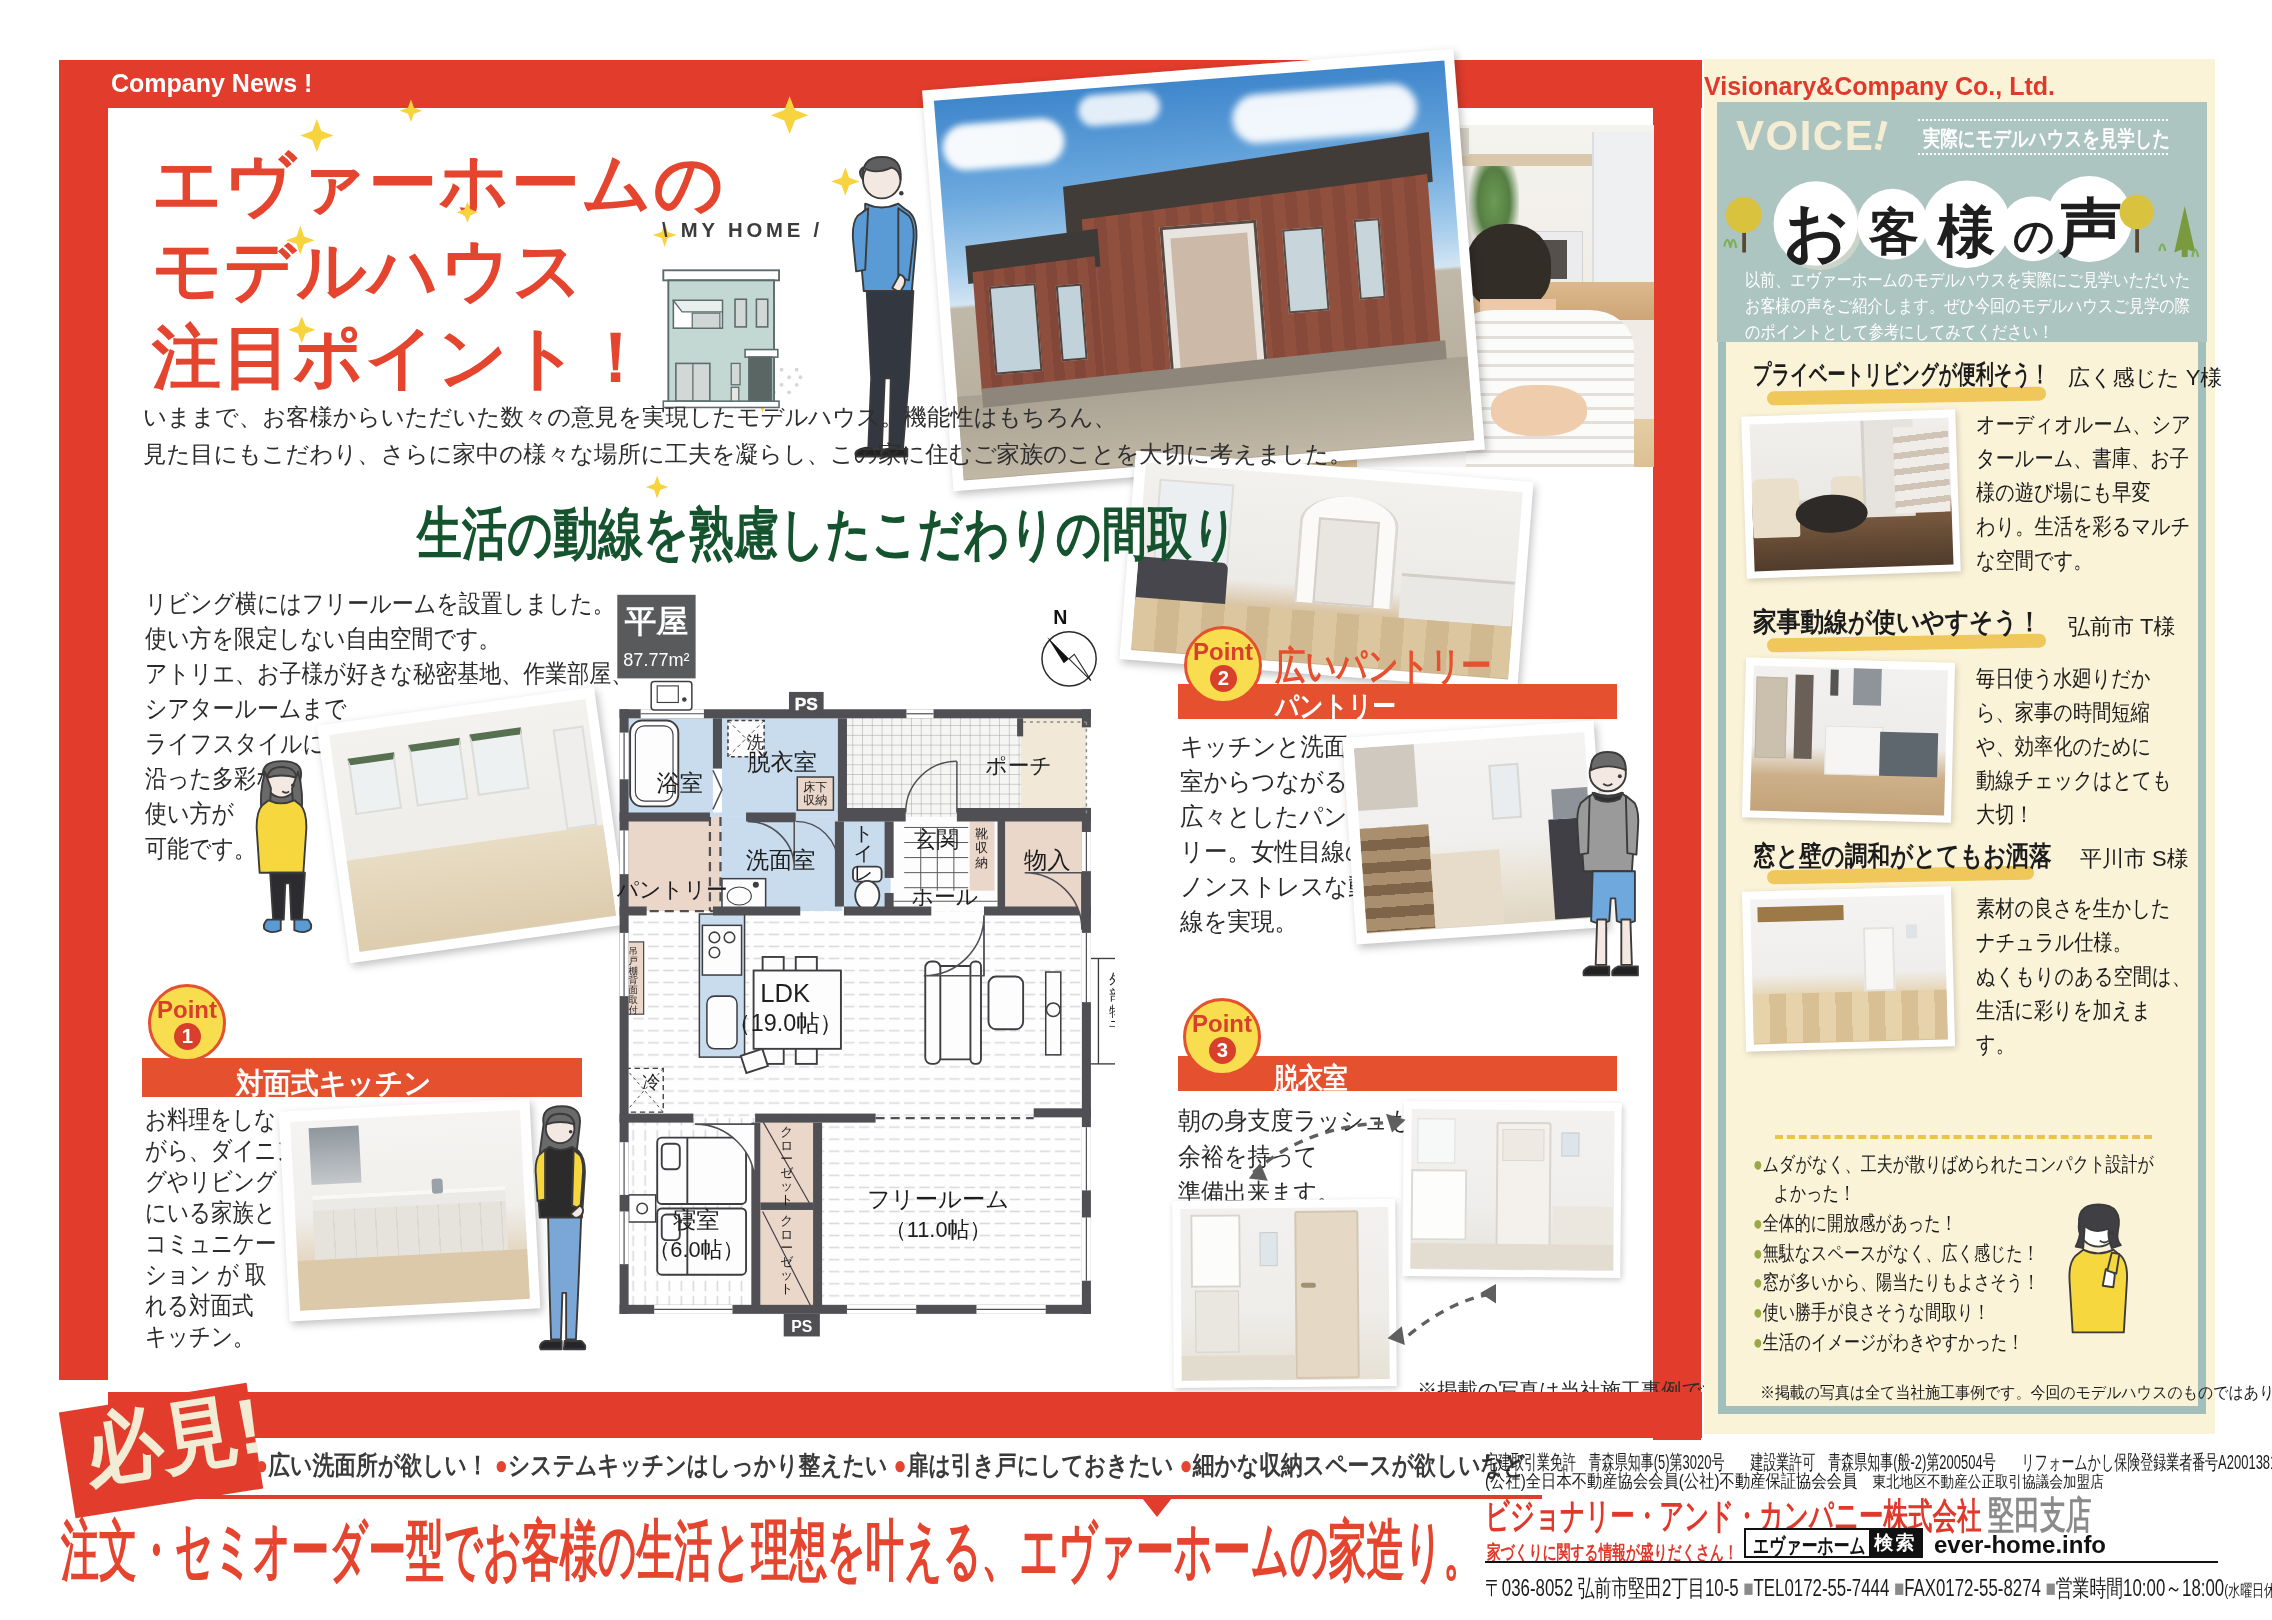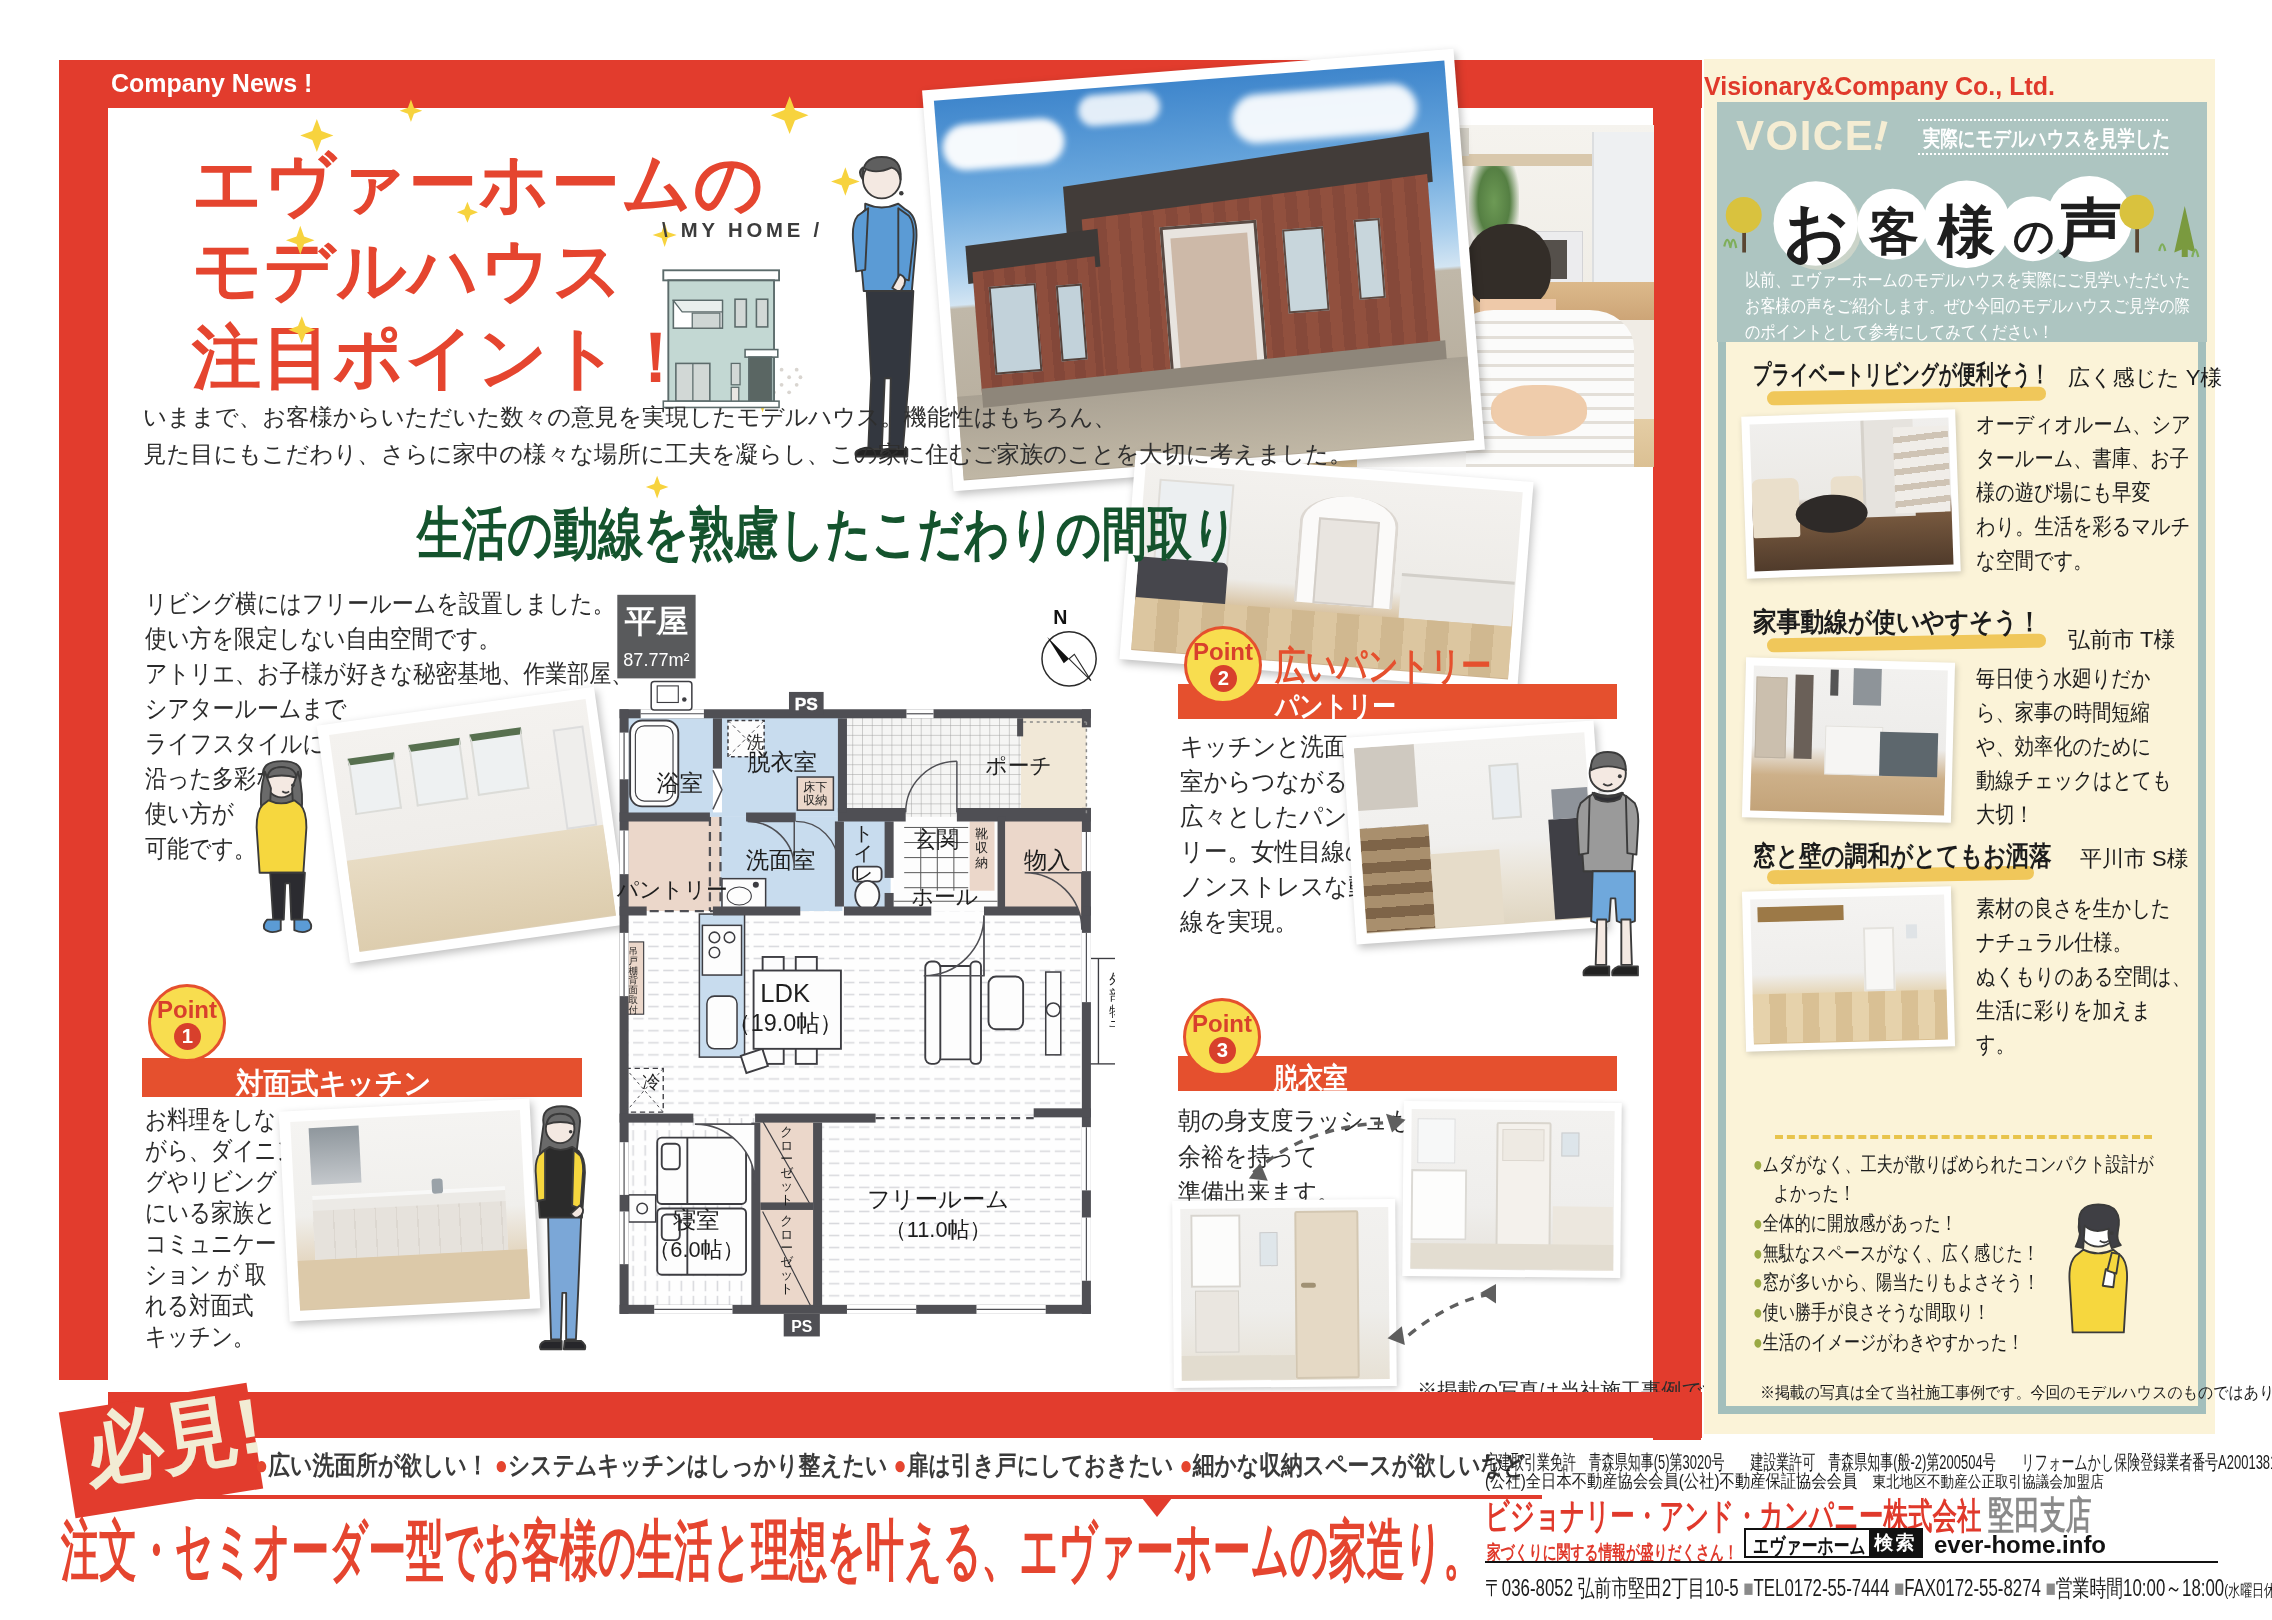--- a/index.html
+++ b/index.html
@@ -17,21 +17,21 @@
 <div id="page">
 
   <div class="abs" style="left:59px;top:60px;width:1643px;height:48px;background:#e23c2d;"></div>
 
   <div class="abs" style="left:59px;top:60px;width:49px;height:1320px;background:#e23c2d;"></div>
 
   <div class="abs" style="left:1653px;top:60px;width:48px;height:1380px;background:#e23c2d;"></div>
 
   <div class="abs" style="left:111px;top:69px;width:377px;height:30px;color:#fff;font-size:25px;font-weight:bold;">Company News !</div>
 
-  <div class="abs nw" style="left:152px;top:140px;font-size:69px;line-height:87px;font-weight:bold;color:#e5452f;letter-spacing:1.5px;margin-left:40px;">エヴァーホームの<br>モデルハウス<br>注目ポイント！</div>
+  <div class="abs nw" style="left:152px;top:140px;font-size:69px;line-height:87px;font-weight:bold;color:#e5452f;letter-spacing:1.5px;">エヴァーホームの<br>モデルハウス<br>注目ポイント！</div>
 
   <svg class="abs" style="left:0;top:0;" width="980" height="527" viewBox="0 0 1300 700">
     <g fill="#f7d33e">
       <path d="M420 158 l6 16 16 6 -16 6 -6 16 -6 -16 -16 -6 16 -6z"></path>
       <path d="M545 132 l4 11 11 4 -11 4 -4 11 -4 -11 -11 -4 11 -4z"></path>
       <path d="M1048 128 l7 18 18 7 -18 7 -7 18 -7 -18 -18 -7 18 -7z"></path>
       <path d="M1122 222 l5 14 14 5 -14 5 -5 14 -5 -14 -14 -5 14 -5z"></path>
       <path d="M398 300 l5 14 14 5 -14 5 -5 14 -5 -14 -14 -5 14 -5z"></path>
       <path d="M882 296 l4 12 12 4 -12 4 -4 12 -4 -12 -12 -4 12 -4z"></path>
       <path d="M400 420 l5 13 13 5 -13 5 -5 13 -5 -13 -13 -5 13 -5z"></path>
@@ -650,21 +650,21 @@
       <div class="abs" style="left:0%;top:38%;width:24%;height:40%;background:#eadfcb;border-radius:7.5px 7.5px 3px 3px;"></div>
       <div class="abs" style="left:40%;top:38%;width:16%;height:22%;background:#eadfcb;border-radius:6px;"></div>
       <div class="abs" style="left:22%;top:50%;width:36%;height:26%;background:#2e2a28;border-radius:50%;"></div>
     </div>
   </div>
 
   <div class="abs nw" style="left:1976px;top:408px;font-size:22.6px;line-height:34px;color:#1c1c1c;transform:scaleX(0.85);transform-origin:left top;">オーディオルーム、シア<br>タールーム、書庫、お子<br>様の遊び場にも早変<br>わり。生活を彩るマルチ<br>な空間です。</div>
 
   <div class="abs" style="left:1767px;top:636px;width:279px;height:13.6px;background:#f0c75a;transform:rotate(-1deg);border-radius:6.8px;"></div>
   <div class="abs nw" style="left:1753px;top:604px;font-size:27px;font-weight:bold;color:#1c1c1c;text-decoration:underline;"><span class="sx" style="transform:scaleX(0.88);">家事動線が使いやすそう！</span></div>
-  <div class="abs nw" style="left:2068px;top:612px;font-size:22px;color:#1c1c1c;margin-top:13px;">弘前市 T様</div>
+  <div class="abs nw" style="left:2068px;top:612px;font-size:22px;color:#1c1c1c;">弘前市 T様</div>
 
   <div class="photo" style="left:1744px;top:660px;width:209px;height:160px;transform:rotate(1.5deg);box-shadow:1.5px 2.3px 6px rgba(0,0,0,.18);">
     <div class="inner" style="inset:7.5px;background:linear-gradient(180deg,#f2f1ef 0%,#edecea 55%,#cdb089 75%,#c3a379 100%);">
       <div class="abs" style="left:2%;top:8%;width:16%;height:56%;background:#cbbfae;border:1.5px solid #bdb2a2;"></div>
       <div class="abs" style="left:22%;top:6%;width:9%;height:58%;background:#6a6058;"></div>
       <div class="abs" style="left:40%;top:2%;width:4%;height:18%;background:#555;"></div>
       <div class="abs" style="left:52%;top:0%;width:14%;height:26%;background:#8e9499;"></div>
       <div class="abs" style="left:38%;top:40%;width:30%;height:34%;background:#f6f5f3;border:1.5px solid #e2e0db;"></div>
       <div class="abs" style="left:66%;top:44%;width:30%;height:30%;background:#5d676d;"></div>
     </div>

